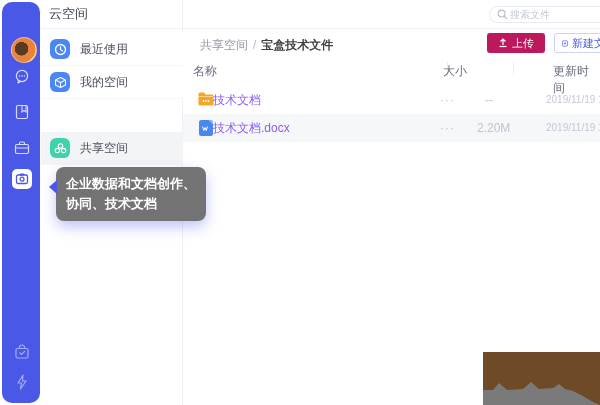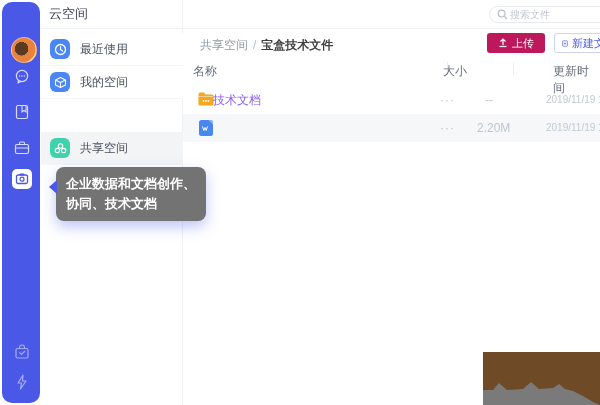--- a/index.html
+++ b/index.html
@@ -188,20 +188,21 @@
     <span class="cell light" style="left:302px">--</span>
     <span class="cell date" style="left:363px">2019/11/19 15:08</span>
   </div>
 
   <div class="row alt" style="top:114px">
     <svg class="row-ico" style="left:15px" width="16" height="18" viewBox="0 0 16 18">
       <rect x="1" y="1" width="14" height="16" rx="2.5" fill="#4a86f0"></rect>
       <path d="M10.5 1 h2 a2.5 2.5 0 0 1 2.5 2.5 v2 Z" fill="#8db6f7"></path>
       <path d="M4.5 7.5 l1.3 4 l1.2-3 l1.2 3 l1.3-4" fill="none" stroke="#fff" stroke-width="1" stroke-linejoin="round"></path>
     </svg>
+    <span class="cell" style="left:30px">技术文档.docx</span>
     <span class="cell light more" style="left:257px">···</span>
     <span class="cell light" style="left:294px">2.20M</span>
     <span class="cell date" style="left:363px">2019/11/19 15:08</span>
   </div>
 
   <svg class="wm" viewBox="0 0 117 53">
     <rect x="0" y="0" width="117" height="53" fill="#6e4a26"></rect>
     <path d="M0 38 L10 38 L16 31 L24 38 L40 37 L48 30 L56 37 L70 36 L76 32 L82 37 L90 39 L100 44 L110 50 L117 53 L0 53 Z" fill="#7a7a7a"></path>
   </svg>
 

